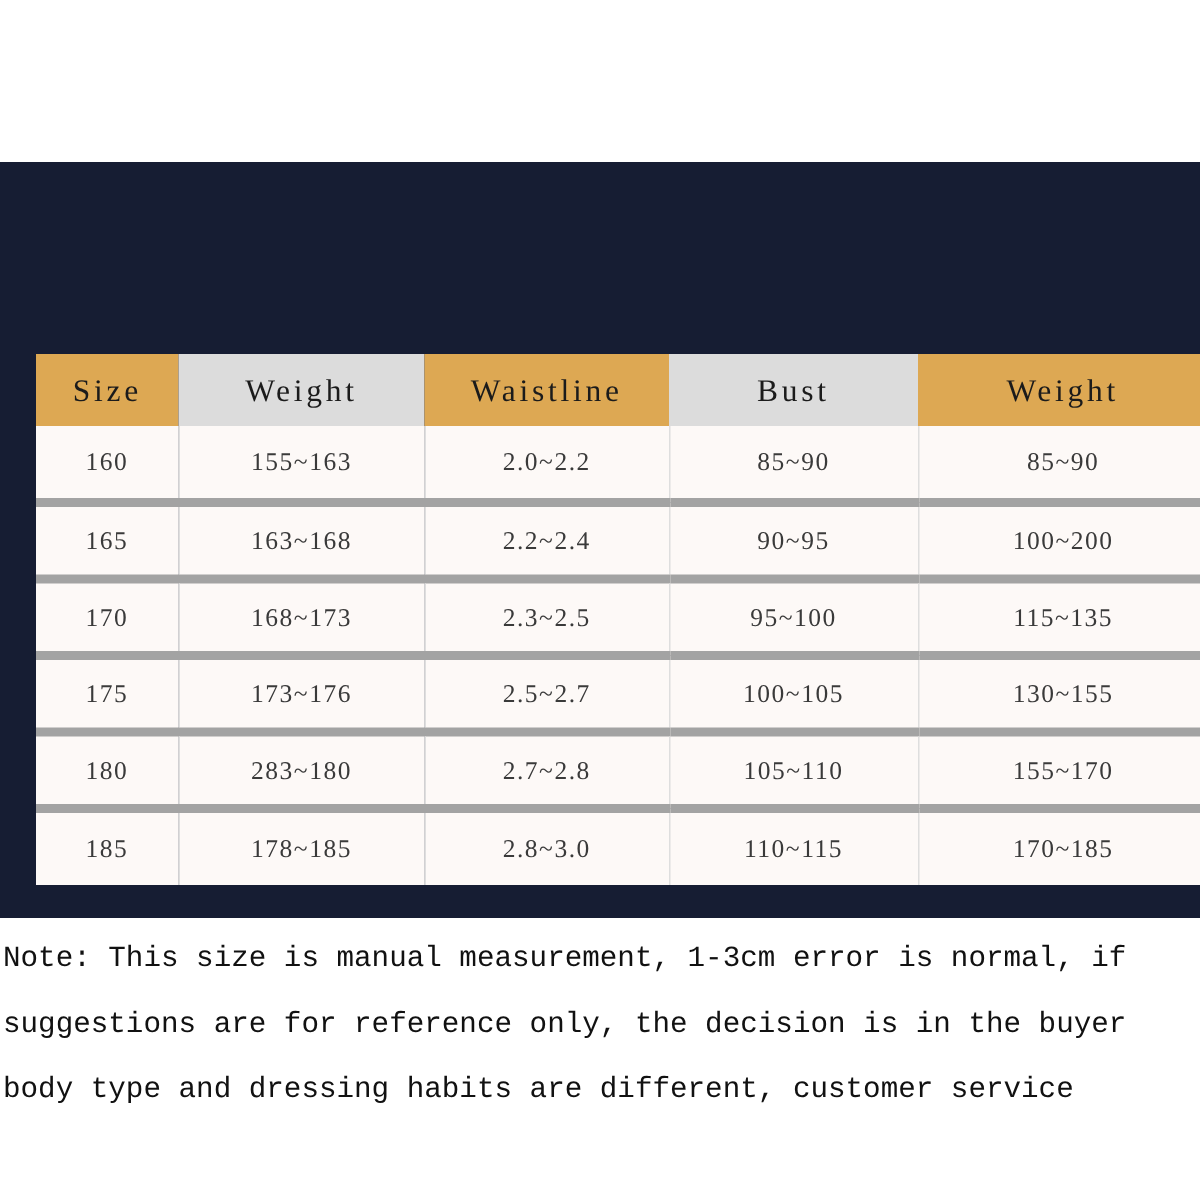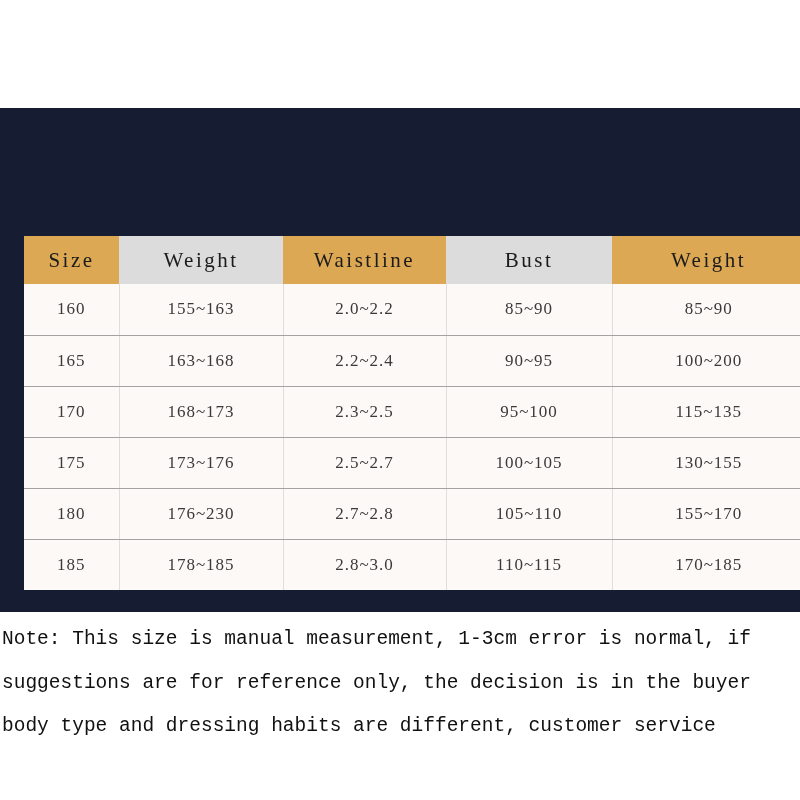--- a/index.html
+++ b/index.html
@@ -73,21 +73,21 @@
   th.gold { background:#dda853; }
   th.gray { background:#dcdcdc; }
 
   table.size-table td {
     height:51px;
     background:#fdf9f7;
     text-align:center;
     font-size:17px;
     color:#3a3a3a;
     letter-spacing:1px;
-    border-bottom:1px solid #a3a3a3;
+    border-bottom:6px solid #a3a3a3;
     border-right:1px solid #dedede;
     font-family:"Liberation Serif", serif;
   }
   table.size-table td:last-child { border-right:none; }
   table.size-table tbody tr:last-child td { border-bottom:none; }
 
   
   .note {
     position:absolute;
     left:0; top:618px;
@@ -160,21 +160,21 @@
         </tr>
         <tr>
           <td>175</td>
           <td>173~176</td>
           <td>2.5~2.7</td>
           <td>100~105</td>
           <td>130~155</td>
         </tr>
         <tr>
           <td>180</td>
-          <td>176~230</td>
+          <td>283~180</td>
           <td>2.7~2.8</td>
           <td>105~110</td>
           <td>155~170</td>
         </tr>
         <tr>
           <td>185</td>
           <td>178~185</td>
           <td>2.8~3.0</td>
           <td>110~115</td>
           <td>170~185</td>

